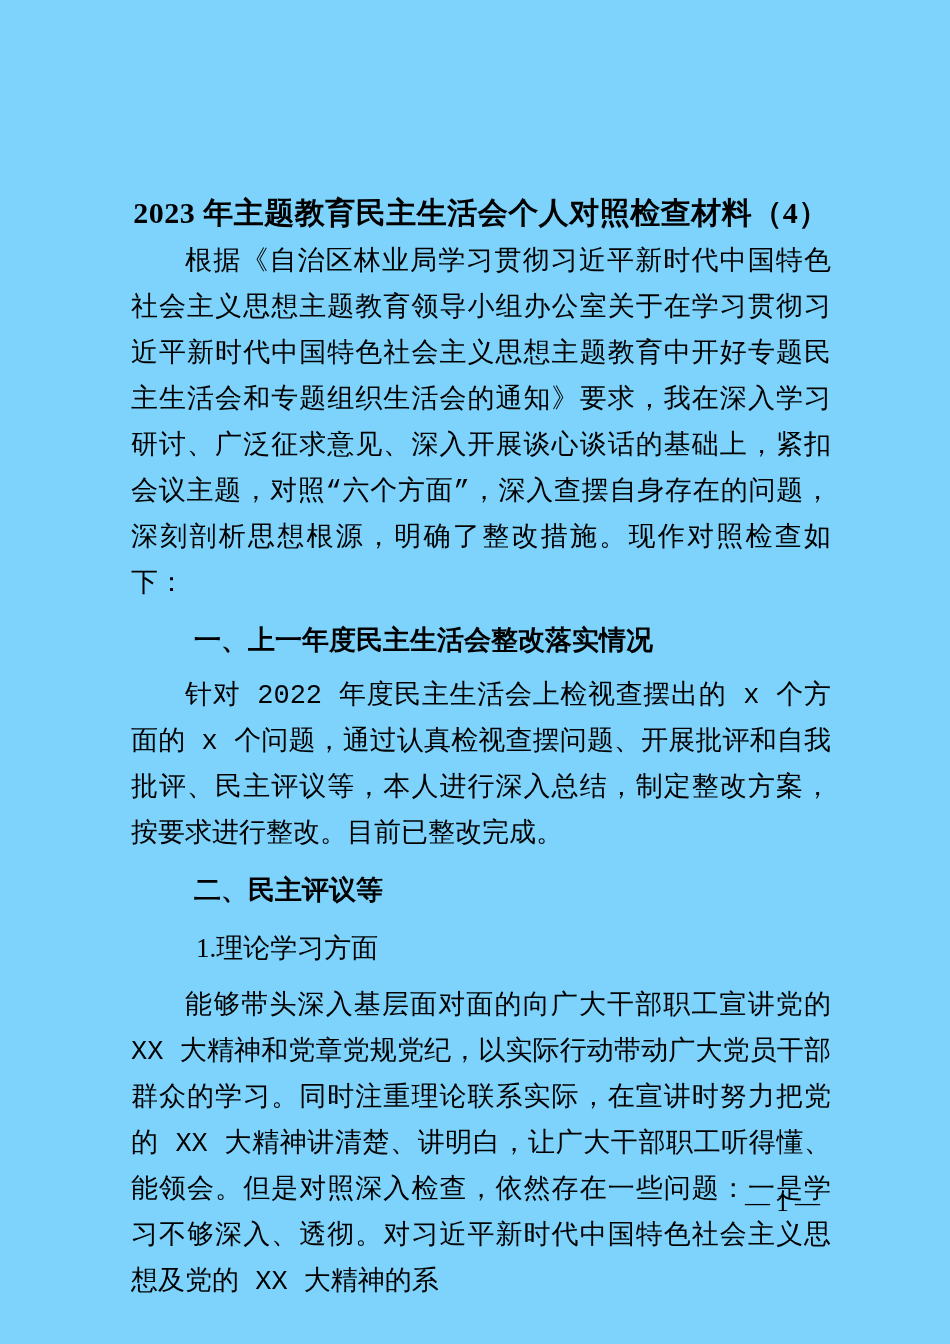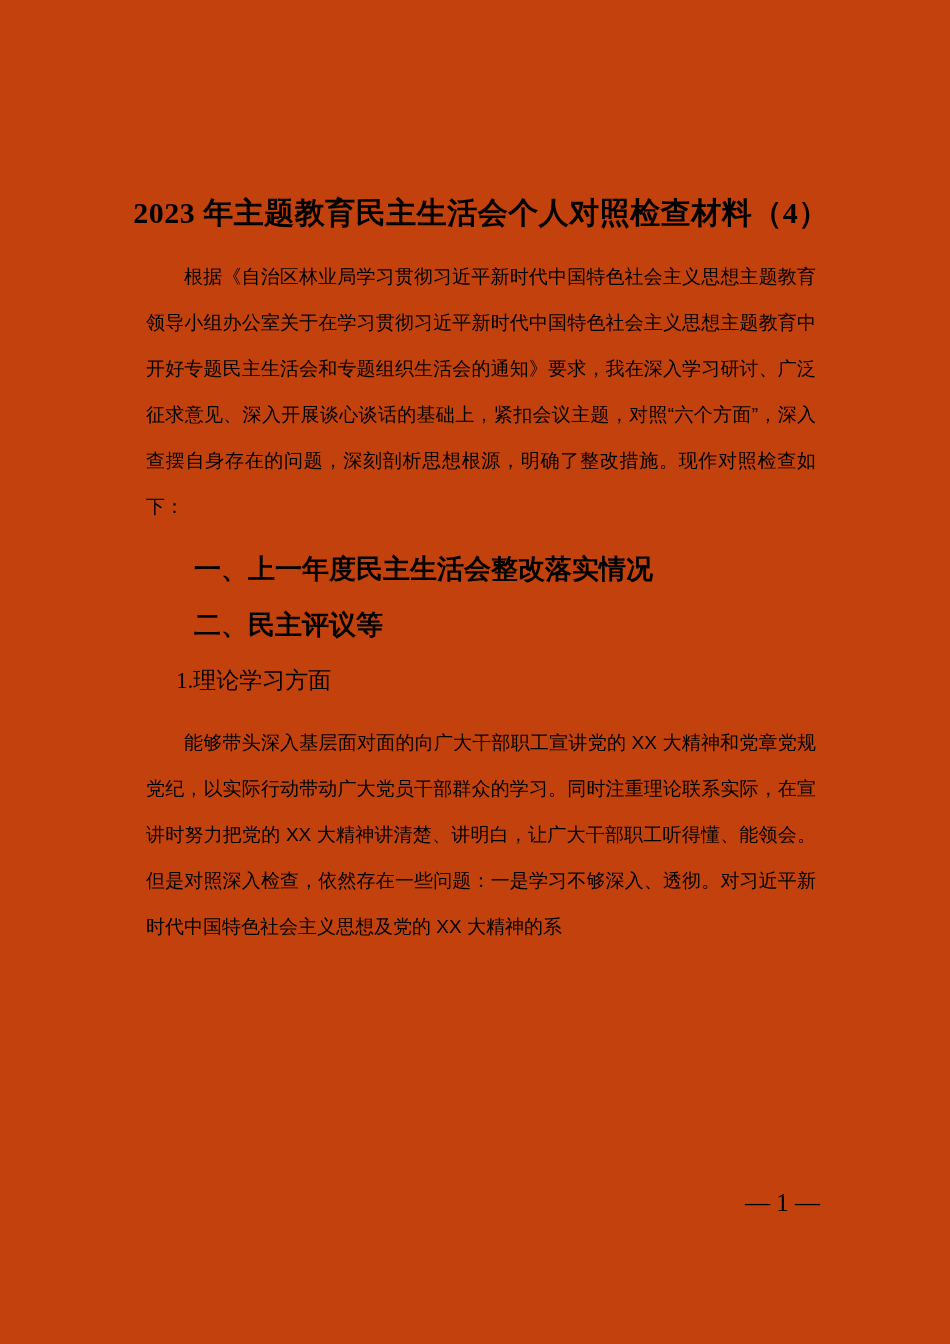--- a/index.html
+++ b/index.html
@@ -4,64 +4,64 @@
 <style>
   html, body {
     margin: 0;
     padding: 0;
     background: #ffffff;
   }
   .page {
     position: relative;
     width: 950px;
     height: 1344px;
-    background: #c2410c;
+    background: #7dd3fc;
     color: #000000;
     overflow: hidden;
   }
   .content {
     position: absolute;
     left: 130px;
     top: 188px;
     width: 702px;
   }
   .doc-title {
     font-family: "Liberation Serif", "DejaVu Serif", serif;
     font-weight: bold;
     font-size: 30px;
     line-height: 50px;
     text-align: center;
     margin: 0;
     letter-spacing: 0.5px;
   }
   .body-para {
-    font-family: Liberation Sans, sans-serif;
-    font-size: 19px;
+    font-family: Liberation Mono, monospace;
+    font-size: 27px;
     line-height: 46px;
     text-align: justify;
     text-justify: inter-ideograph;
     text-indent: 2em;
-    margin: 16px;
+    margin: 1px;
     word-break: break-all;
   }
   .heading-bold {
     font-family: "Liberation Sans", "DejaVu Sans", sans-serif;
     font-weight: bold;
     font-size: 27px;
     line-height: 46px;
     text-indent: 2em;
     margin: 10px;
   }
   .sub-heading {
     font-family: "Liberation Serif", "DejaVu Serif", serif;
     font-weight: normal;
-    font-size: 23px;
+    font-size: 27px;
     line-height: 46px;
     text-indent: 2em;
-    margin: 0;
+    margin: 12px;
   }
   .page-number {
     position: absolute;
     top: 1188px;
     right: 130px;
     font-family: "Liberation Serif", "DejaVu Serif", serif;
     font-size: 25px;
     line-height: 30px;
     color: #000000;
   }
@@ -70,20 +70,21 @@
 <body>
 
 <div class="page">
   <div class="content">
     <h1 class="doc-title">2023 年主题教育民主生活会个人对照检查材料（4）</h1>
 
     <p class="body-para">根据《自治区林业局学习贯彻习近平新时代中国特色社会主义思想主题教育领导小组办公室关于在学习贯彻习近平新时代中国特色社会主义思想主题教育中开好专题民主生活会和专题组织生活会的通知》要求，我在深入学习研讨、广泛征求意见、深入开展谈心谈话的基础上，紧扣会议主题，对照“六个方面”，深入查摆自身存在的问题，深刻剖析思想根源，明确了整改措施。现作对照检查如下：</p>
 
     <h2 class="heading-bold">一、上一年度民主生活会整改落实情况</h2>
 
+    <p class="body-para">针对 2022 年度民主生活会上检视查摆出的 x 个方面的 x 个问题，通过认真检视查摆问题、开展批评和自我批评、民主评议等，本人进行深入总结，制定整改方案，按要求进行整改。目前已整改完成。</p>
 
     <h2 class="heading-bold">二、民主评议等</h2>
 
     <p class="sub-heading">1.理论学习方面</p>
 
     <p class="body-para">能够带头深入基层面对面的向广大干部职工宣讲党的 XX 大精神和党章党规党纪，以实际行动带动广大党员干部群众的学习。同时注重理论联系实际，在宣讲时努力把党的 XX 大精神讲清楚、讲明白，让广大干部职工听得懂、能领会。但是对照深入检查，依然存在一些问题：一是学习不够深入、透彻。对习近平新时代中国特色社会主义思想及党的 XX 大精神的系</p>
   </div>
 
   <div class="page-number">— 1 —</div>
 </div>

